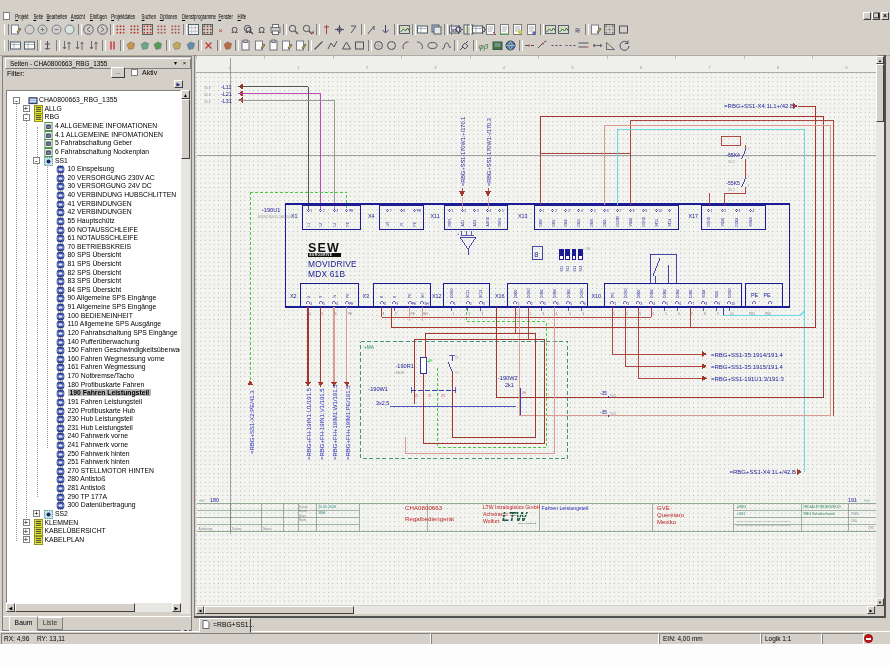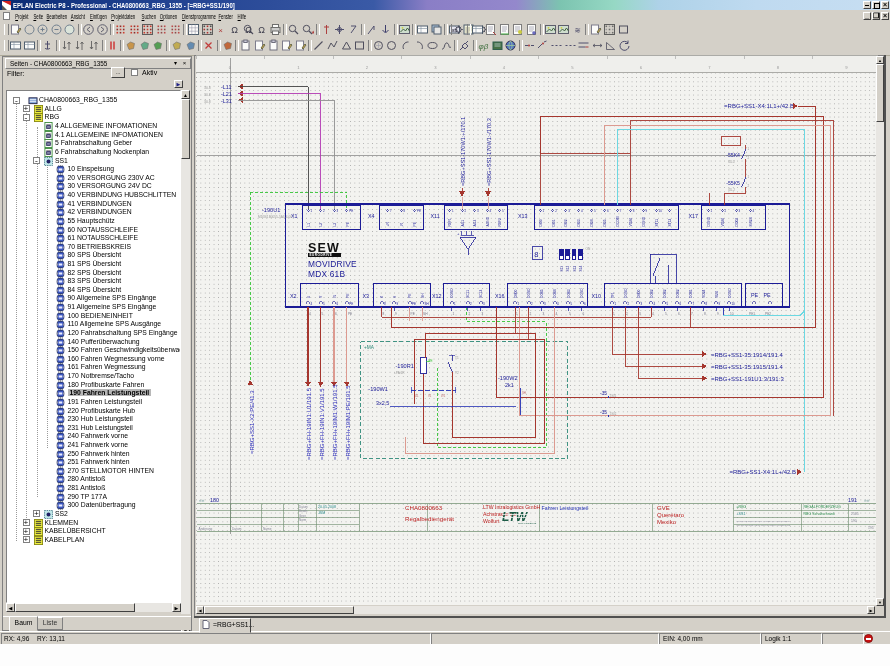--- a/index.html
+++ b/index.html
@@ -28,35 +28,20 @@
   .ticon{position:absolute;}
   .vline{position:absolute;border-left:1px dotted #9a9a9a;width:0px;}
   .sb{position:absolute;background:#d4d0c8;}
   .sbtrack{background:#e8e6e2;}
   .sbbtn{position:absolute;background:#d4d0c8;border:1px solid;border-color:#fff #404040 #404040 #fff;box-sizing:border-box;font-size:5px;text-align:center;color:#000;}
   .sbthumb{position:absolute;background:#d4d0c8;border:1px solid;border-color:#fff #404040 #404040 #fff;box-sizing:border-box;}
   #draw{left:194px;top:55px;width:692px;height:563px;background:#d4d0c8;}
 </style></head>
 <body>
 <div id="root">
-  <div id="titlebar" class="abs">
-    <svg style="position:absolute;left:2px;top:0.5px;" width="9" height="9" viewBox="0 0 9 9">
-        <rect width="9" height="9" fill="#fff"></rect>
-        <path d="M0 0h9v4.5z" fill="#d02020"></path>
-        <path d="M0 9V4l5 5z" fill="#555"></path>
-      </svg>
-    <span class="ttext">EPLAN Electric P8 - Professional - CHA0800663_RBG_1355 - [=RBG+SS1/190]</span>
-    <span class="winbtn" style="left:863px;top:1px;">
-        <span style="position:absolute;left:1px;top:2.5px;width:4px;height:1.5px;background:#000;"></span>
-      </span>
-    <span class="winbtn" style="left:872px;top:1px;">
-        <span style="position:absolute;left:1px;top:1px;width:4px;height:4px;border:1px solid #000;"></span>
-      </span>
-    <span class="winbtn" style="left:881px;top:1px;">×</span>
-  </div>
   <div id="menubar" class="abs">
       <span style="position:absolute;left:3px;top:2px;width:7px;height:8px;background:#fff;border:1px solid #808080;box-sizing:border-box;"></span>
 <div style="position:absolute;left:0;top:0;width:780px;height:12px;transform:scale(0.57,1);transform-origin:0 0;">
 <span class="m" style="left:26.7px;"><u>P</u>rojekt</span>
 <span class="m" style="left:58.6px;"><u>S</u>eite</span>
 <span class="m" style="left:81.6px;"><u>B</u>earbeiten</span>
 <span class="m" style="left:124.2px;"><u>A</u>nsicht</span>
 <span class="m" style="left:157.9px;"><u>E</u>infügen</span>
 <span class="m" style="left:195.1px;"><u>P</u>rojektdaten</span>
 <span class="m" style="left:248.4px;"><u>S</u>uchen</span>

